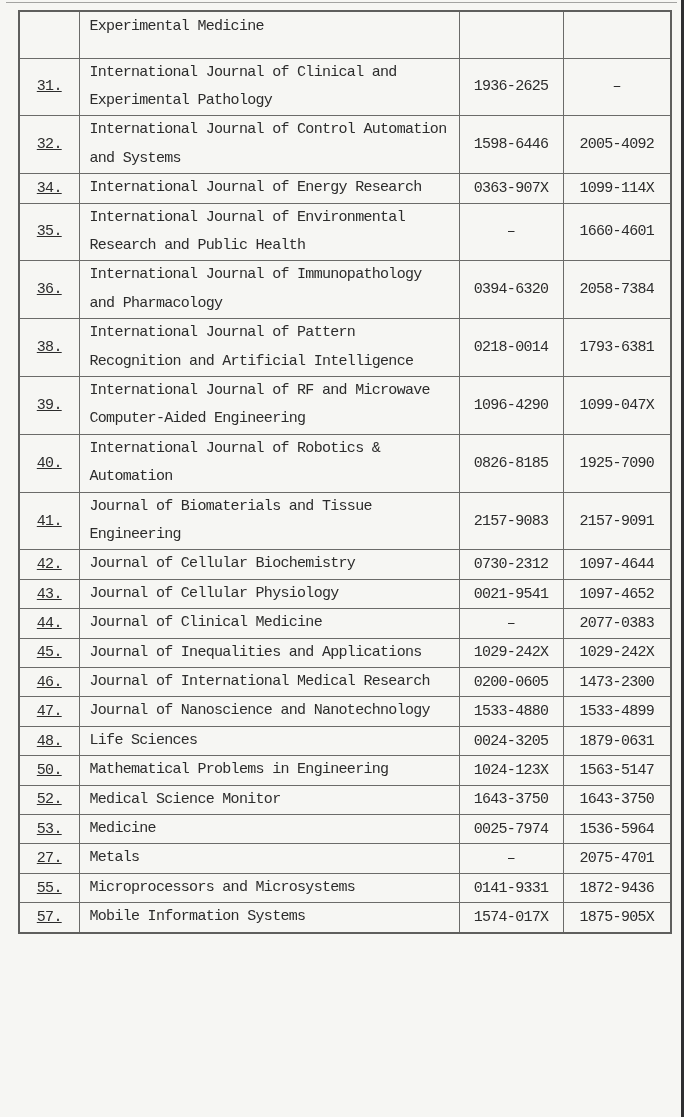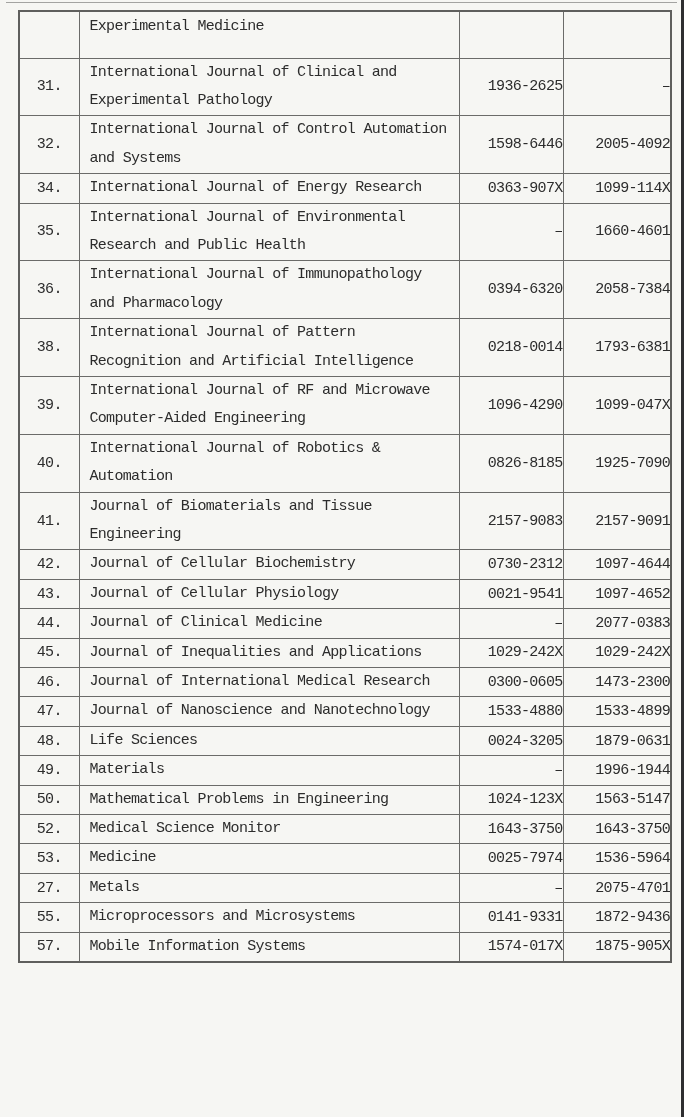--- a/index.html
+++ b/index.html
@@ -26,24 +26,24 @@
   }
   td {
     border: 1.5px solid #6b6b69;
     color: #2c2c2c;
     font-size: 15px;
     letter-spacing: -0.7px;
     vertical-align: middle;
     overflow: hidden;
     padding: 0;
   }
-  td.col-num   { text-align: center; }
+  td.col-num   { text-align: center; text-decoration: underline; }
   td.col-name  { text-align: left; padding-left: 10px; padding-right: 4px;
                  white-space: pre-line; line-height: 28.4px; }
-  td.col-issn  { text-align: right; margin-left: 18px; }
+  td.col-issn  { text-align: center; margin-left: 18px; }
   tr.one-line  { height: 21px; }
   tr.two-line  { height: 57px; }
   tr.partial   { height: 47px; }
   tr.partial td { vertical-align: top; }
   tr.partial td.col-name { line-height: 26px; padding-top: 2px; }
 </style>
 </head>
 <body>
 
 <div class="screen">
@@ -145,42 +145,36 @@
         </tr>
         <tr class="one-line">
           <td class="col-num">45.</td>
           <td class="col-name">Journal of Inequalities and Applications</td>
           <td class="col-issn">1029-242X</td>
           <td class="col-issn">1029-242X</td>
         </tr>
         <tr class="one-line">
           <td class="col-num">46.</td>
           <td class="col-name">Journal of International Medical Research</td>
-          <td class="col-issn">0300-0605</td>
+          <td class="col-issn">0200-0605</td>
           <td class="col-issn">1473-2300</td>
         </tr>
         <tr class="one-line">
           <td class="col-num">47.</td>
           <td class="col-name">Journal of Nanoscience and Nanotechnology</td>
           <td class="col-issn">1533-4880</td>
           <td class="col-issn">1533-4899</td>
         </tr>
         <tr class="one-line">
           <td class="col-num">48.</td>
           <td class="col-name">Life Sciences</td>
           <td class="col-issn">0024-3205</td>
           <td class="col-issn">1879-0631</td>
         </tr>
         <tr class="one-line">
-          <td class="col-num">49.</td>
-          <td class="col-name">Materials</td>
-          <td class="col-issn">–</td>
-          <td class="col-issn">1996-1944</td>
-        </tr>
-        <tr class="one-line">
           <td class="col-num">50.</td>
           <td class="col-name">Mathematical Problems in Engineering</td>
           <td class="col-issn">1024-123X</td>
           <td class="col-issn">1563-5147</td>
         </tr>
         <tr class="one-line">
           <td class="col-num">52.</td>
           <td class="col-name">Medical Science Monitor</td>
           <td class="col-issn">1643-3750</td>
           <td class="col-issn">1643-3750</td>

